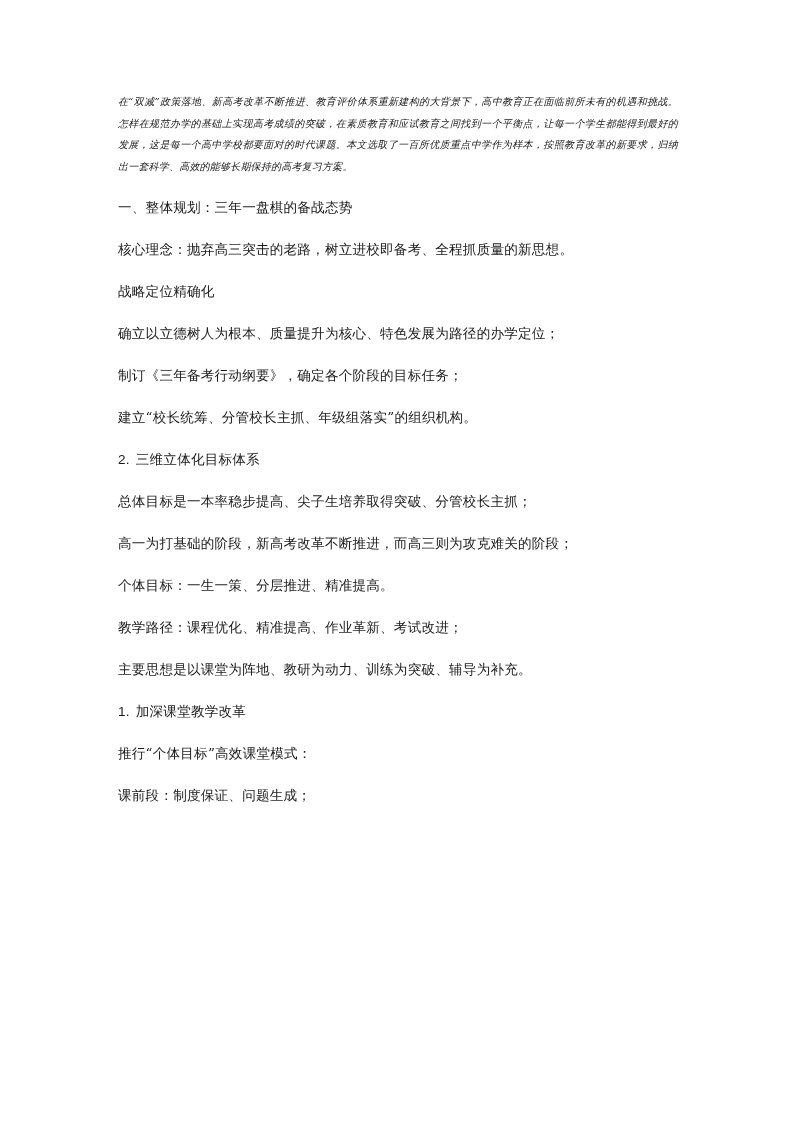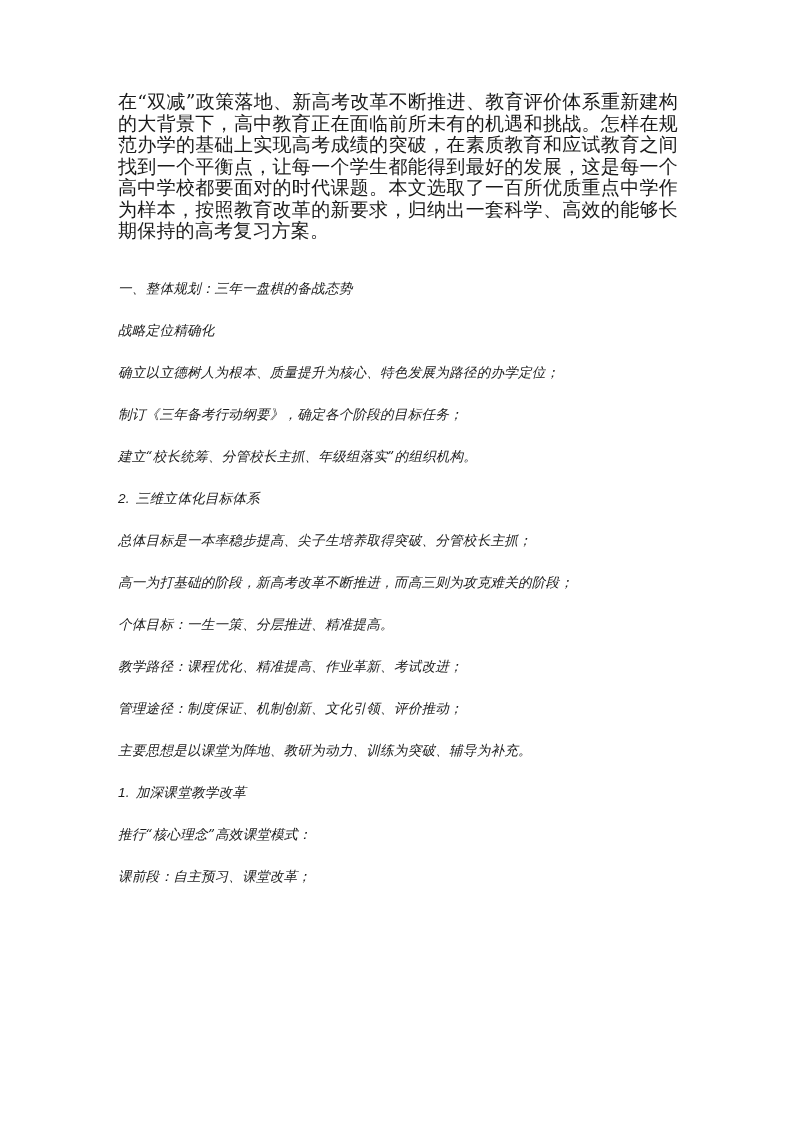--- a/index.html
+++ b/index.html
@@ -15,53 +15,53 @@
       font-family: "DejaVu Serif", "Liberation Serif", serif;
       color: #1a1a1a;
     }
     .page {
       position: absolute;
       left: 118px;
       top: 91px;
       width: 560px;
     }
     .intro {
-      font-size: 19px;
+      font-size: 10px;
       line-height: 21.5px;
-      margin: 0 0 36px 0;
+      margin: 0 0 20px 0;
       text-align: justify;
       letter-spacing: 0.2px;
+      font-style: italic;
     }
     .para {
       font-size: 13.6px;
       line-height: 21.5px;
       margin: 0 0 20.5px 0;
       white-space: nowrap;
       letter-spacing: 0.2px;
-      font-style: italic;
     }
     .num {
       font-family: "Liberation Sans", "DejaVu Sans", sans-serif;
       margin-right: 6px;
     }
   </style>
 </head>
 <body>
 
 <div class="page">
   <p class="intro">在“双减”政策落地、新高考改革不断推进、教育评价体系重新建构的大背景下，高中教育正在面临前所未有的机遇和挑战。怎样在规范办学的基础上实现高考成绩的突破，在素质教育和应试教育之间找到一个平衡点，让每一个学生都能得到最好的发展，这是每一个高中学校都要面对的时代课题。本文选取了一百所优质重点中学作为样本，按照教育改革的新要求，归纳出一套科学、高效的能够长期保持的高考复习方案。</p>
 
   <p class="para"><span>一、整体规划：三年一盘棋的备战态势</span></p>
+  <p class="para"><span>核心理念：抛弃高三突击的老路，树立进校即备考、全程抓质量的新思想。</span></p>
   <p class="para"><span>战略定位精确化</span></p>
   <p class="para"><span>确立以立德树人为根本、质量提升为核心、特色发展为路径的办学定位；</span></p>
   <p class="para"><span>制订《三年备考行动纲要》，确定各个阶段的目标任务；</span></p>
   <p class="para"><span>建立“校长统筹、分管校长主抓、年级组落实”的组织机构。</span></p>
   <p class="para"><span class="num">2.</span><span>三维立体化目标体系</span></p>
   <p class="para"><span>总体目标是一本率稳步提高、尖子生培养取得突破、分管校长主抓；</span></p>
   <p class="para"><span>高一为打基础的阶段，新高考改革不断推进，而高三则为攻克难关的阶段；</span></p>
   <p class="para"><span>个体目标：一生一策、分层推进、精准提高。</span></p>
   <p class="para"><span>教学路径：课程优化、精准提高、作业革新、考试改进；</span></p>
-  <p class="para"><span>管理途径：制度保证、机制创新、文化引领、评价推动；</span></p>
   <p class="para"><span>主要思想是以课堂为阵地、教研为动力、训练为突破、辅导为补充。</span></p>
   <p class="para"><span class="num">1.</span><span>加深课堂教学改革</span></p>
-  <p class="para"><span>推行“核心理念”高效课堂模式：</span></p>
-  <p class="para"><span>课前段：自主预习、课堂改革；</span></p>
+  <p class="para"><span>推行“个体目标”高效课堂模式：</span></p>
+  <p class="para"><span>课前段：制度保证、问题生成；</span></p>
 </div>
 
 </body></html>

